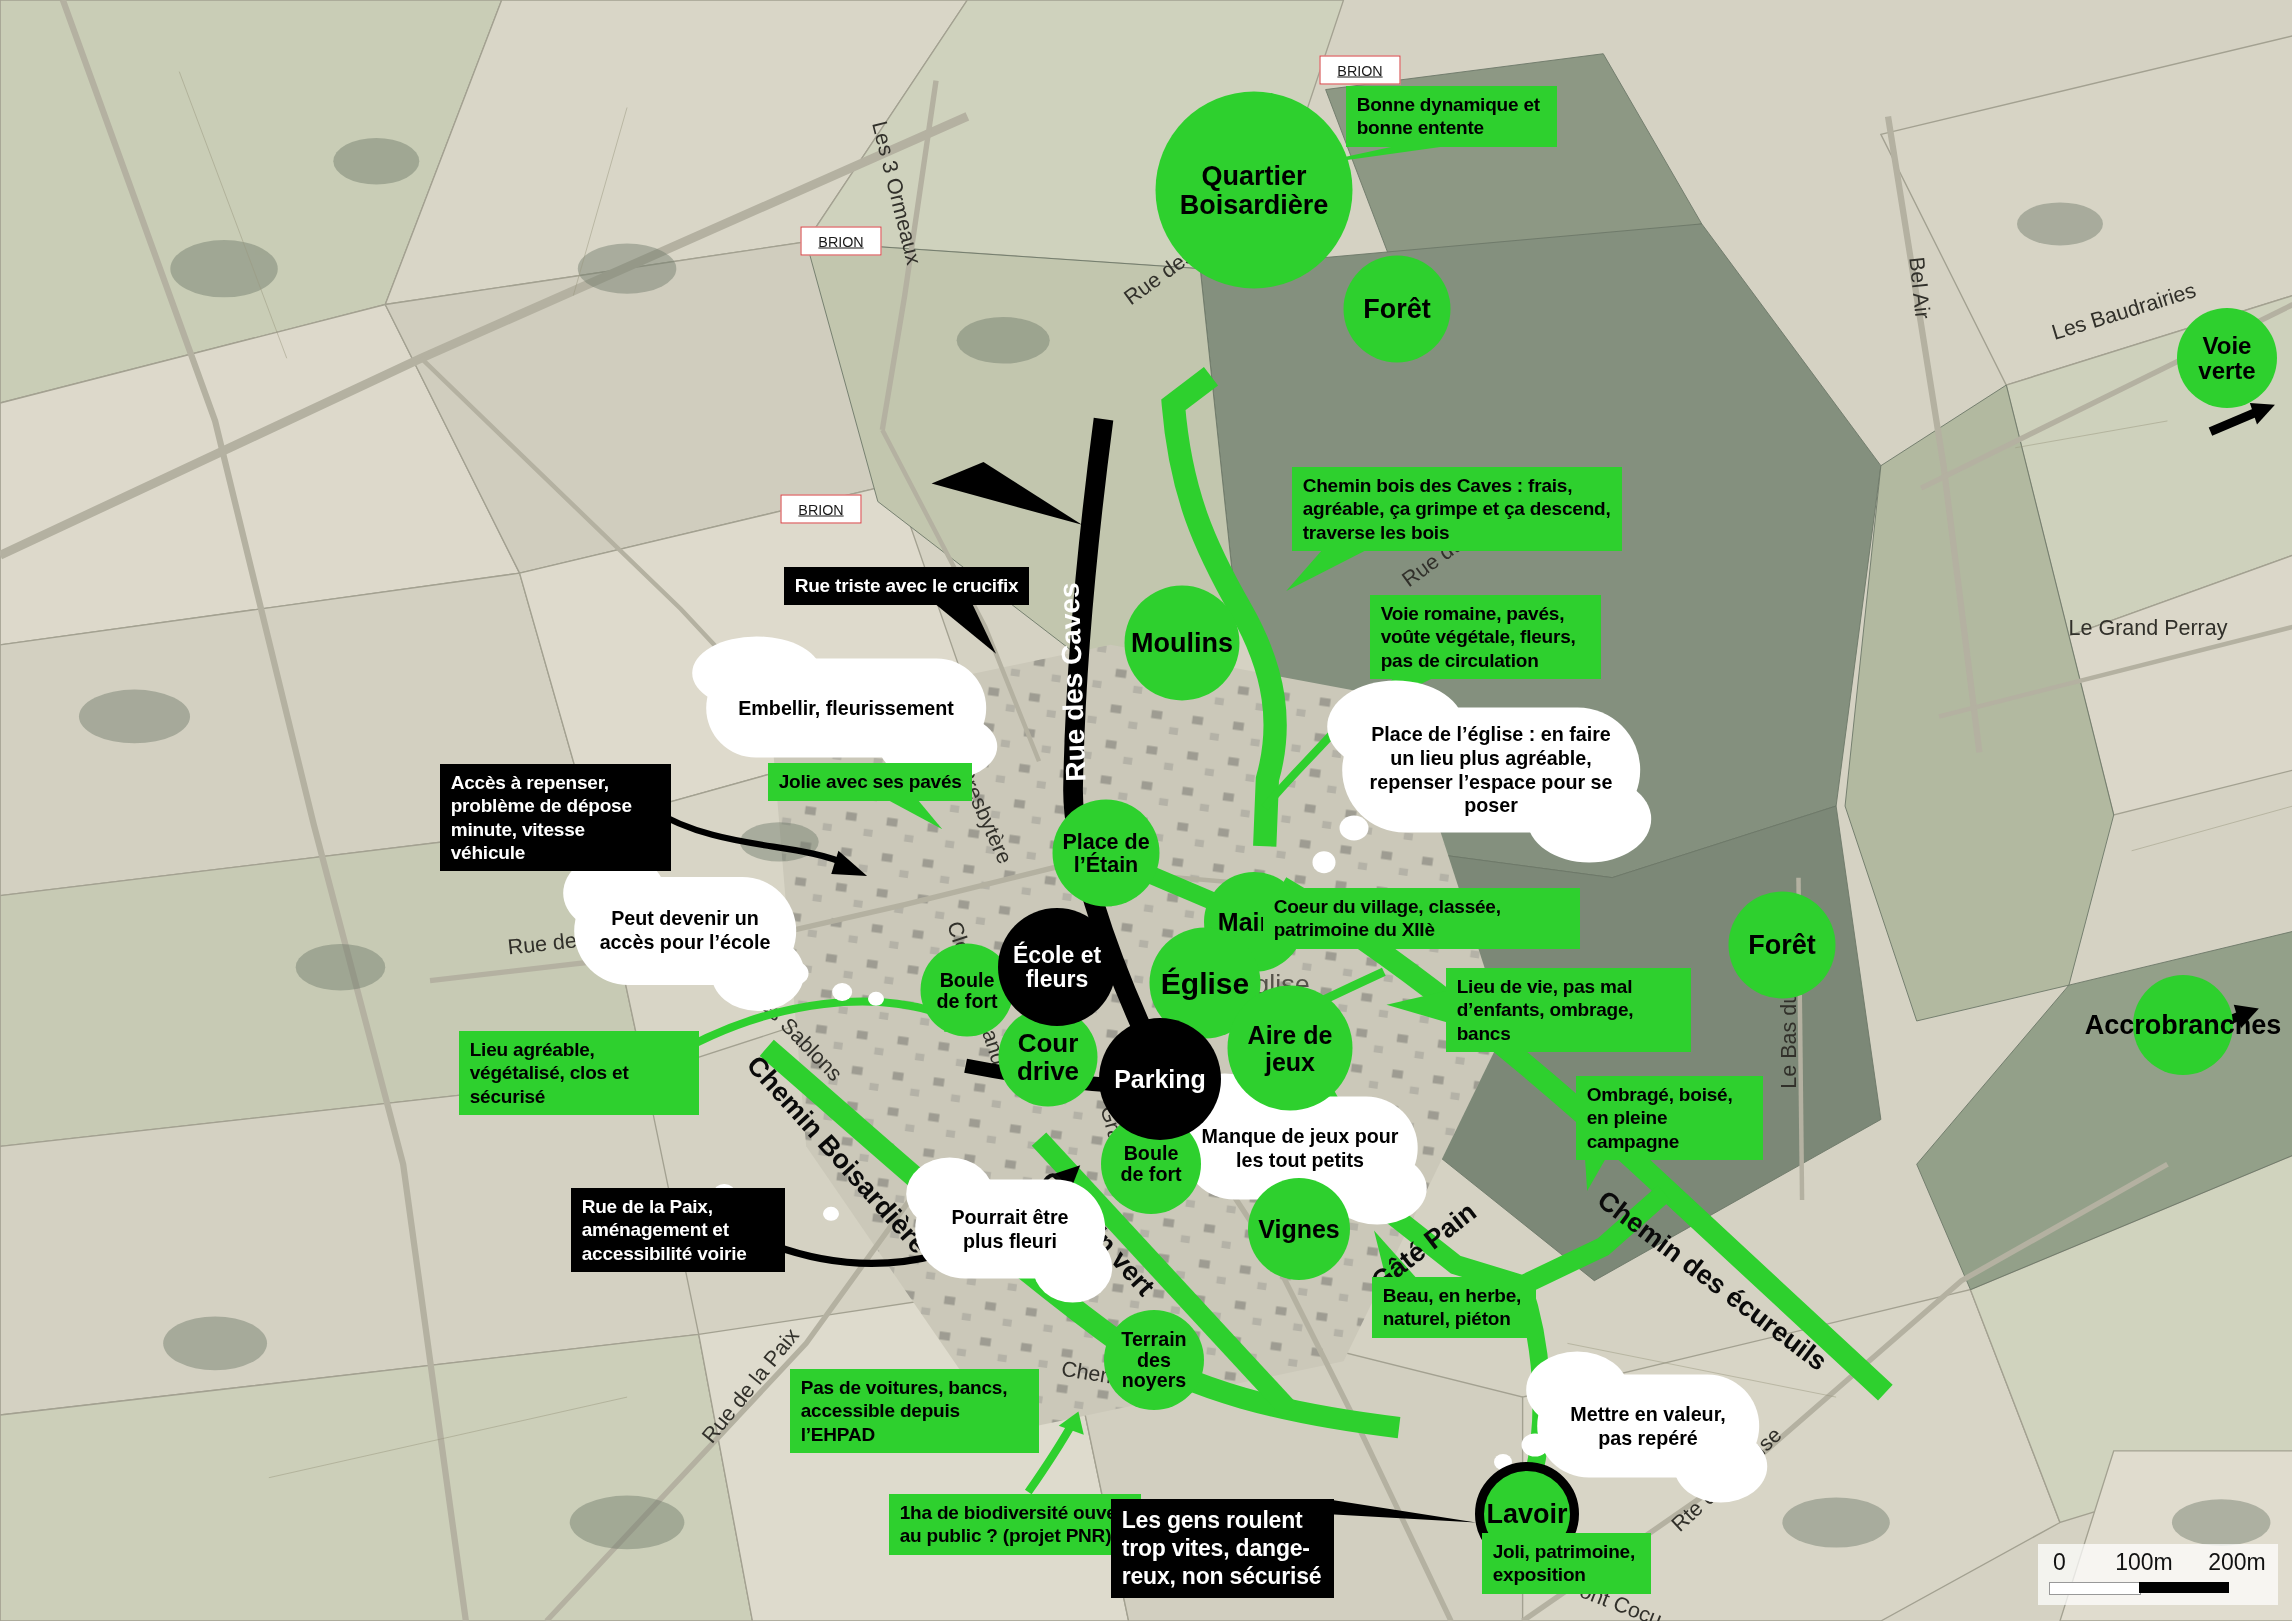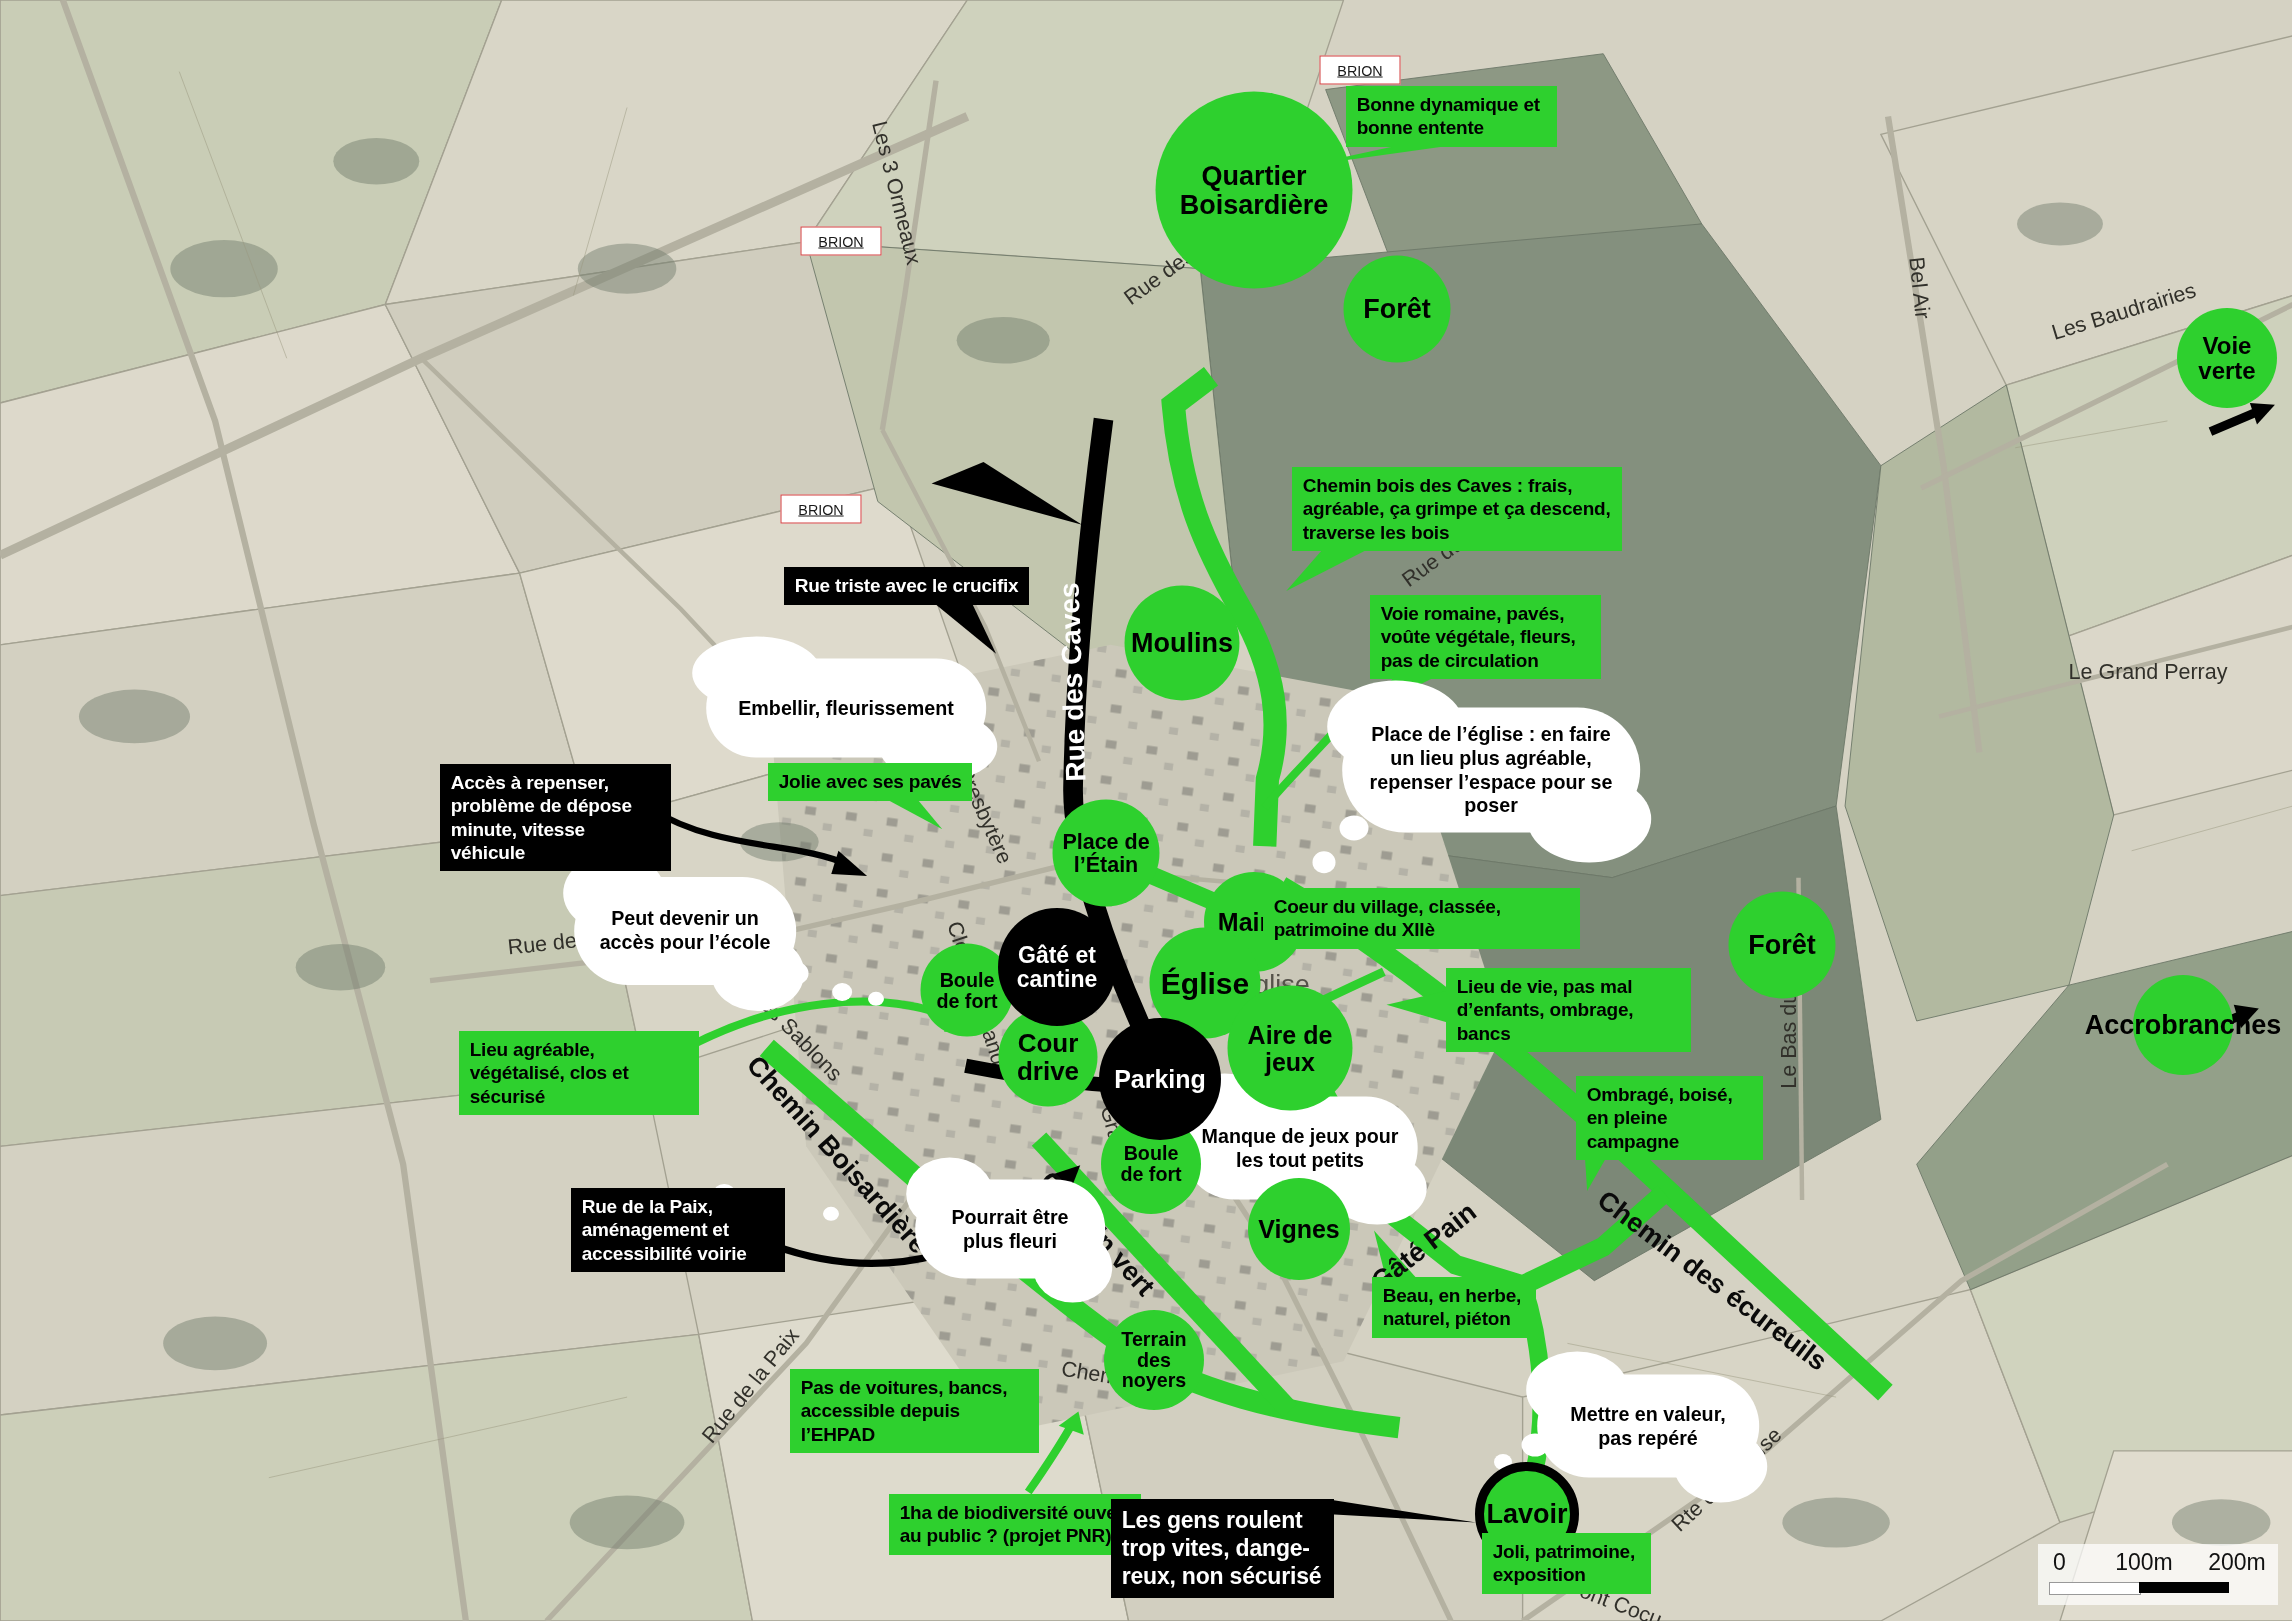--- a/index.html
+++ b/index.html
@@ -134,21 +134,21 @@
         <path d="M2380,950 L2560,900"></path>
         <path d="M1750,1500 L2050,1560"></path>
     </g>
   </svg>
 
   <div class="lay">
     <div class="sl" style="left:896px;top:193px;--r:76deg">Les 3 Ormeaux</div>
     <div class="sl" style="left:1169px;top:270px;--r:-36deg">Rue des M</div>
     <div class="sl" style="left:1919px;top:288px;--r:84deg">Bel Air</div>
     <div class="sl" style="left:2124px;top:312px;--r:-17deg">Les Baudrairies</div>
-    <div class="sl" style="left:2148px;top:672px">Le Grand Perray</div>
+    <div class="sl" style="left:2148px;top:628px">Le Grand Perray</div>
     <div class="sl" style="left:1433px;top:562px;--r:-36deg">Rue du</div>
     <div class="sl" style="left:1789px;top:1010px;--r:-90deg">Le Bas du Tertre</div>
     <div class="sl" style="left:566px;top:942px;--r:-6deg">Rue de l’Uni</div>
     <div class="sl" style="left:781px;top:1019px;--r:46deg">Rue des Sablons</div>
     <div class="sl" style="left:969px;top:781px;--r:66deg">Rue du Presbytère</div>
     <div class="sl" style="left:978px;top:999px;--r:72deg">Clos de la Lande</div>
     <div class="sl" style="left:1121px;top:1157px;--r:74deg">Grand Rue</div>
     <div class="sl" style="left:1124px;top:1379px;--r:9deg">Chemin de la</div>
     <div class="sl" style="left:751px;top:1386px;--r:-51deg">Rue de la Paix</div>
     <div class="sl" style="left:1727px;top:1480px;--r:-43deg">Rte de la Brise</div>
@@ -298,21 +298,21 @@
         <span style="white-space:nowrap">Accrobranches</span>
       </div>
     <div class="pc g" style="left:1154px;top:1360px;width:100px;height:100px;font-size:19.7px">
         <span style="width:94px">Terrain des noyers</span>
       </div>
     <div class="pc g ring" style="left:1527px;top:1514px;width:86px;height:86px;font-size:27px">
         <span>Lavoir</span>
       </div>
 
     <div class="pc k" style="left:1057px;top:967px;width:118px;height:118px;font-size:23px">
-        <span style="width:94px">Gâté et cantine</span>
+        <span style="width:94px">École et fleurs</span>
       </div>
     <div class="pc k" style="left:1160px;top:1079px;width:122px;height:122px;font-size:25px">
         <span>Parking</span>
       </div>
 
     <div class="note g" style="left:1346px;top:86px;width:190px">Bonne dynamique et bonne entente</div>
     <div class="note g" style="left:1292px;top:467px;width:309px">Chemin bois des Caves : frais, agréable, ça grimpe et ça descend, traverse les bois</div>
     <div class="note g" style="left:1370px;top:595px;width:210px">Voie romaine, pavés, voûte végétale, fleurs, pas de circulation</div>
     <div class="note g nw" style="left:768px;top:763px">Jolie avec ses pavés</div>
     <div class="note g" style="left:1263px;top:888px;width:296px">Coeur du village, classée, patrimoine du XIIè</div>

